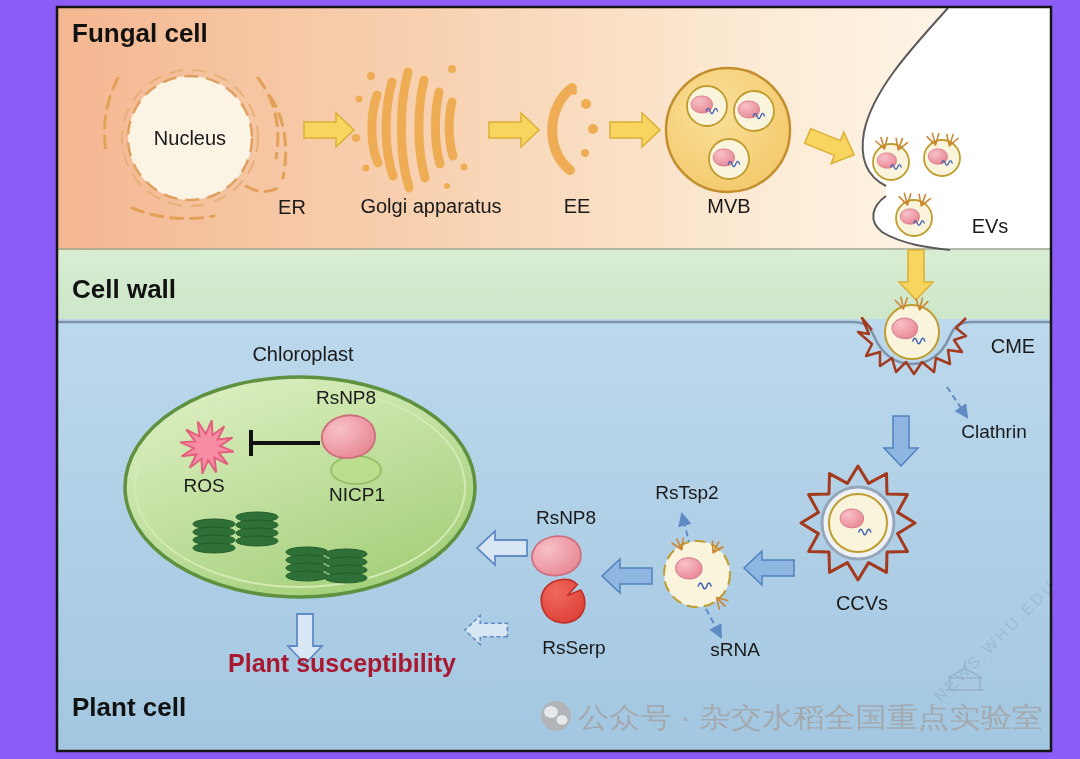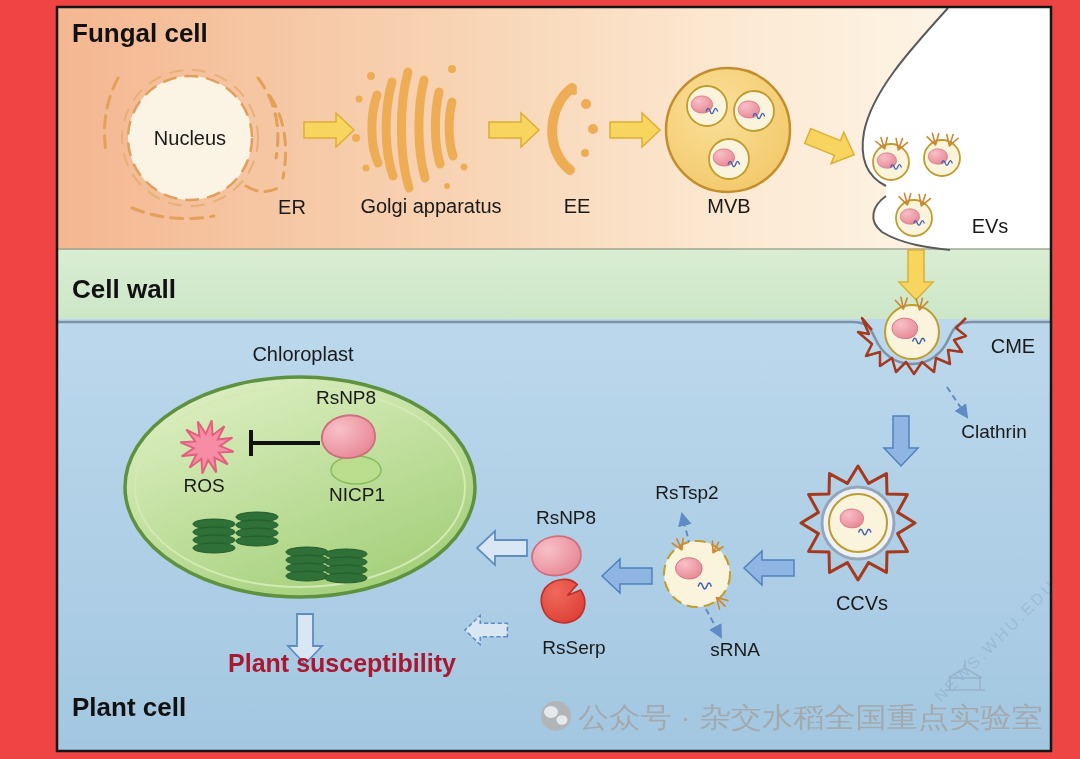--- a/index.html
+++ b/index.html
@@ -1,16 +1,16 @@
 <!DOCTYPE html>
 <html><head>
 <meta charset="utf-8">
 <style>
   html,body{margin:0;padding:0;background:#ffffff;}
-  .stage{position:relative;width:1080px;height:759px;background:#ef4444;overflow:hidden;
+  .stage{position:relative;width:1080px;height:759px;background:#8b5cf6;overflow:hidden;
          font-family:"Liberation Sans", sans-serif;}
   svg text{font-family:"Liberation Sans", sans-serif;}
   .lbl{font-size:20px;fill:#1a1a1a;}
   .lbl-sm{font-size:19px;fill:#1a1a1a;}
   .title{font-size:26px;font-weight:bold;fill:#111111;}
   .suscept{font-size:25px;font-weight:bold;fill:#a81830;}
   .wm{font-size:28px;fill:#a3a3a3;opacity:.9;}
   .wm-site{font-size:16px;fill:#7693b8;opacity:.55;letter-spacing:3px;}
 </style>
 </head>

